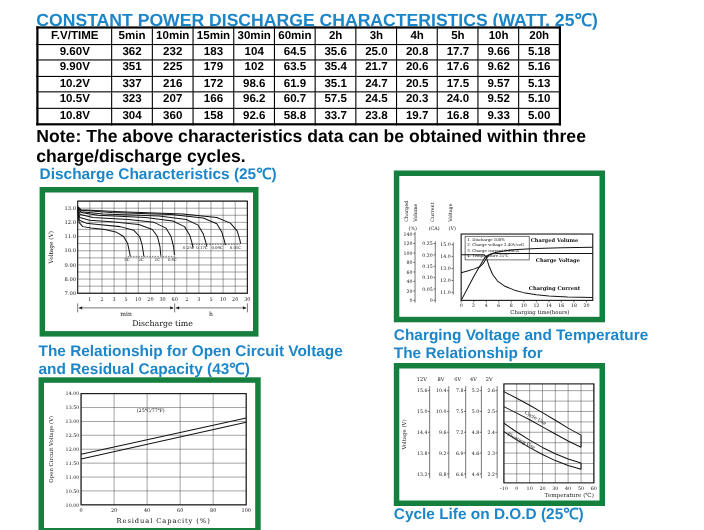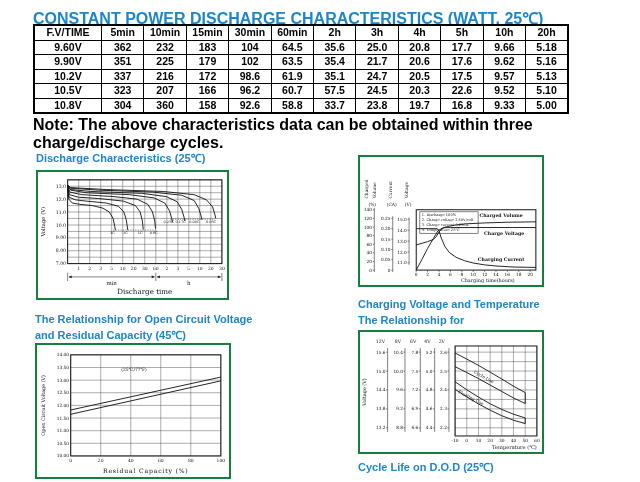--- a/index.html
+++ b/index.html
@@ -1,27 +1,27 @@
 <!DOCTYPE html>
 <html style="--accent: #1d86c8;"><head>
 <meta charset="utf-8">
 <style>
   html,body{margin:0;padding:0;background:#fff}
   .page{position:relative;width:640px;height:482px;background:#fff;font-family:"Liberation Sans",sans-serif;overflow:hidden}
   .blue{color:var(--accent,#1d86c8);font-weight:700}
   #table-title{position:absolute;left:33px;top:7px;font-size:16px;white-space:nowrap}
-  #data-table{position:absolute;left:33px;top:24px;width:536px;border-collapse:collapse;table-layout:fixed;border:2px solid #000;background:#fff}
+  #data-table{position:absolute;left:33px;top:24px;width:477px;border-collapse:collapse;table-layout:fixed;border:2px solid #000;background:#fff}
   #data-table th,#data-table td{border:1px solid #000;font-size:10.5px;font-weight:700;text-align:center;height:13.5px;line-height:13.5px;padding:0;color:#000;font-family:"Liberation Sans",sans-serif}
   #note{position:absolute;left:33px;top:116px;font-size:16px;font-weight:700;color:#000}
-  .sec-title{position:absolute;font-size:11px;line-height:16px}
+  .sec-title{position:absolute;font-size:14px;line-height:16px}
   #discharge-title{left:36px;top:150px}
   #ocv-title{left:35px;top:311px}
   #chgtemp-title{left:358px;top:296px}
   #cyclelife-title{left:358px;top:459px}
-  .panel{position:absolute;border:2px solid #15803d;background:#fff}
+  .panel{position:absolute;border:5px solid #15803d;background:#fff}
   #panel-discharge{left:36px;top:170px;width:189px;height:126px}
   #panel-charging{left:358px;top:155px;width:182px;height:128px}
   #panel-ocv{left:35px;top:343px;width:192px;height:132px}
   #panel-temp{left:358px;top:330px;width:182px;height:120px}
   .panel svg{display:block;width:100%;height:100%}
   svg text{font-family:"DejaVu Serif",serif;fill:#111}
   .grid{stroke:#4a4a4a;stroke-width:0.45;fill:none}
   .frame{stroke:#1a1a1a;stroke-width:1;fill:none}
   .curve{stroke:#141414;stroke-width:0.9;fill:none;stroke-linejoin:round}
   .thin{stroke:#333;stroke-width:0.6;fill:none}
@@ -93,21 +93,21 @@
         <tr>
           <td>10.5V</td>
           <td>323</td>
           <td>207</td>
           <td>166</td>
           <td>96.2</td>
           <td>60.7</td>
           <td>57.5</td>
           <td>24.5</td>
           <td>20.3</td>
-          <td>22.6</td>
+          <td>24.0</td>
           <td>9.52</td>
           <td>5.10</td>
         </tr>
         <tr>
           <td>10.8V</td>
           <td>304</td>
           <td>360</td>
           <td>158</td>
           <td>92.6</td>
           <td>58.8</td>
@@ -292,21 +292,21 @@
         <polyline class="curve" points="55.0,85.4 60.6,83.8 66.1,82.2 71.7,80.1 74.5,77.4 77.3,72.7 80.1,69.5 82.9,68.5 88.4,68.4 172.0,68.4"></polyline>
         <polyline class="curve" points="55.0,69.5 75.6,69.5 77.3,71.6 79.5,78.7 82.9,86.7 87.3,92.8 94.0,97.5 102.4,100.9 110.7,103.1 121.9,104.9 133.0,106.0 149.7,107.0 172.0,107.4"></polyline>
         <text x="138.0" y="58.5" font-size="4.6" text-anchor="middle" font-weight="bold">Charged Volume</text>
         <text x="141.0" y="75.5" font-size="4.6" text-anchor="middle" font-weight="bold">Charge Voltage</text>
         <text x="138.0" y="101.0" font-size="4.6" text-anchor="middle" font-weight="bold">Charging Current</text>
       </svg>
   </div>
 
   <div id="ocv-title" class="sec-title blue">
     <div>The Relationship for Open Circuit Voltage</div>
-    <div>and Residual Capacity (45℃)</div>
+    <div>and Residual Capacity (43℃)</div>
   </div>
   <div class="panel" id="panel-ocv">
     <svg id="svg-ocv" viewBox="0 0 188 128">
         <line class="grid" x1="33" y1="108.0" x2="180" y2="108.0"></line>
         <line class="grid" x1="33" y1="95.6" x2="180" y2="95.6"></line>
         <line class="grid" x1="33" y1="83.3" x2="180" y2="83.3"></line>
         <line class="grid" x1="33" y1="70.9" x2="180" y2="70.9"></line>
         <line class="grid" x1="33" y1="58.5" x2="180" y2="58.5"></line>
         <line class="grid" x1="33" y1="46.1" x2="180" y2="46.1"></line>
         <line class="grid" x1="33" y1="33.8" x2="180" y2="33.8"></line>

